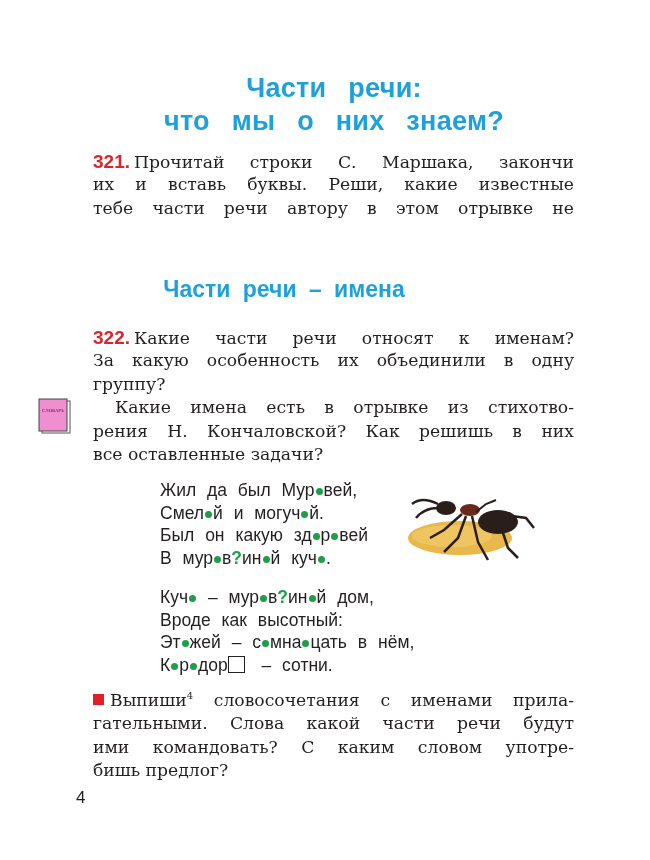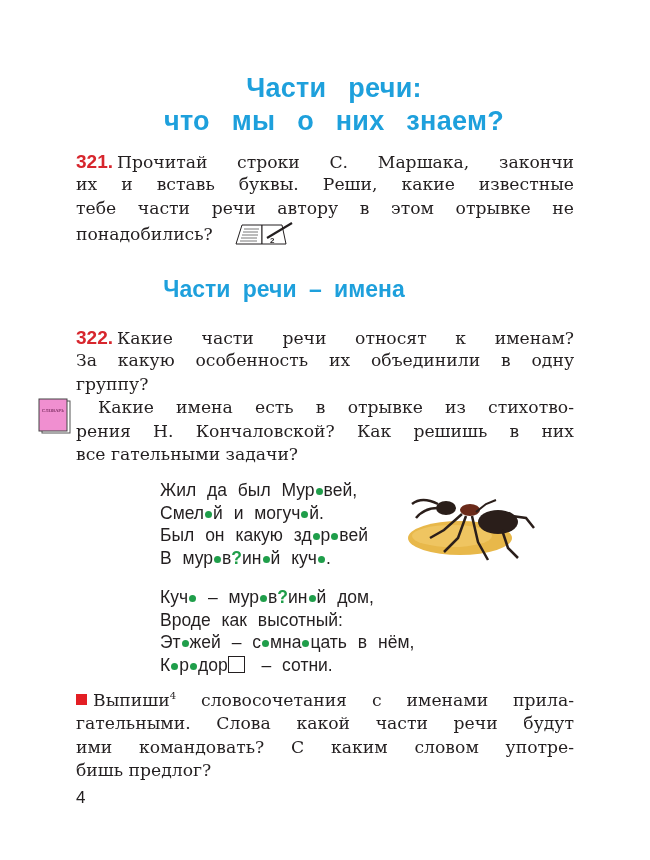--- a/index.html
+++ b/index.html
@@ -18,21 +18,21 @@
       font-family: "Liberation Sans", sans-serif; font-weight: bold;
       color: #1ea0dc; font-size: 23px; top: 276px; word-spacing: 6px;
     }
 
     .para {
       position: absolute; left: 76px; width: 498px;
       font-family: "DejaVu Serif", "Liberation Serif", serif;
       font-size: 17.2px; line-height: 23.4px; text-align: justify;
       text-align-last: left;
     }
-    .para .line { display: block; text-align: justify; text-align-last: justify; height: 23.4px; white-space: nowrap; }
+    .para .line { display: block; text-align: justify; text-align-last: justify; height: 23.4px; white-space: nowrap; margin-left: 17px; }
     .para .line.last { text-align-last: left; }
     .ex-num {
       font-family: "Liberation Sans", sans-serif; font-weight: bold;
       color: #d7262d; font-size: 19px; margin-right: 4px;
     }
     .indent { padding-left: 22px; }
 
     .book-icon { display: inline-block; vertical-align: -6px; margin-left: 14px; }
 
     .dict-icon { position: absolute; left: 38px; top: 398px; width: 34px; height: 36px; }
@@ -64,49 +64,33 @@
 
   <div class="title l1">Части речи:</div>
   <div class="title l2">что мы о них знаем?</div>
 
   <div class="para" style="top:150px;">
     <span class="line">
       <span class="ex-num">321.</span><span>Прочитай строки С. Маршака, закончи</span>
     </span>
     <span class="line">их и вставь буквы. Реши, какие известные</span>
     <span class="line">тебе части речи автору в этом отрывке не</span>
-    <span class="line last">
-      <span>понадобились?</span>
-      <span class="book-icon">
-        <svg width="62" height="26" viewBox="0 0 62 26">
-          <path d="M4 24 L10 5 L30 5 L30 24 Z" fill="#fff" stroke="#231f20" stroke-width="1"></path>
-          <path d="M30 5 L50 5 L54 24 L30 24 Z" fill="#fff" stroke="#231f20" stroke-width="1"></path>
-          <line x1="12" y1="9" x2="27" y2="9" stroke="#555" stroke-width="0.8"></line>
-          <line x1="11" y1="12" x2="26" y2="12" stroke="#555" stroke-width="0.8"></line>
-          <line x1="10" y1="15" x2="26" y2="15" stroke="#555" stroke-width="0.8"></line>
-          <line x1="9" y1="18" x2="25" y2="18" stroke="#555" stroke-width="0.8"></line>
-          <line x1="8" y1="21" x2="25" y2="21" stroke="#555" stroke-width="0.8"></line>
-          <line x1="35" y1="18" x2="60" y2="3" stroke="#231f20" stroke-width="2.2"></line>
-          <text x="38" y="23" font-family="Liberation Sans, sans-serif" font-size="8" font-weight="bold" fill="#231f20">2</text>
-        </svg>
-      </span>
-    </span>
   </div>
 
   <div class="subtitle">Части речи – имена</div>
 
   <div class="para" style="top:326px;">
     <span class="line">
       <span class="ex-num">322.</span><span>Какие части речи относят к именам?</span>
     </span>
     <span class="line">За какую особенность их объединили в одну</span>
     <span class="line last">группу?</span>
     <span class="line indent">Какие имена есть в отрывке из стихотво-</span>
     <span class="line">рения Н. Кончаловской? Как решишь в них</span>
-    <span class="line last">все гательными задачи?</span>
+    <span class="line last">все оставленные задачи?</span>
   </div>
 
   <div class="dict-icon">
     <svg width="34" height="36" viewBox="0 0 34 36">
       <rect x="4" y="3" width="28" height="32" fill="#fff" stroke="#555" stroke-width="1"></rect>
       <rect x="1" y="1" width="28" height="32" fill="#f08fd0" stroke="#444" stroke-width="1"></rect>
       <text x="15" y="14" text-anchor="middle" font-family="DejaVu Serif, serif" font-size="4.2" fill="#5a1040">СЛОВАРЬ</text>
     </svg>
   </div>
 

